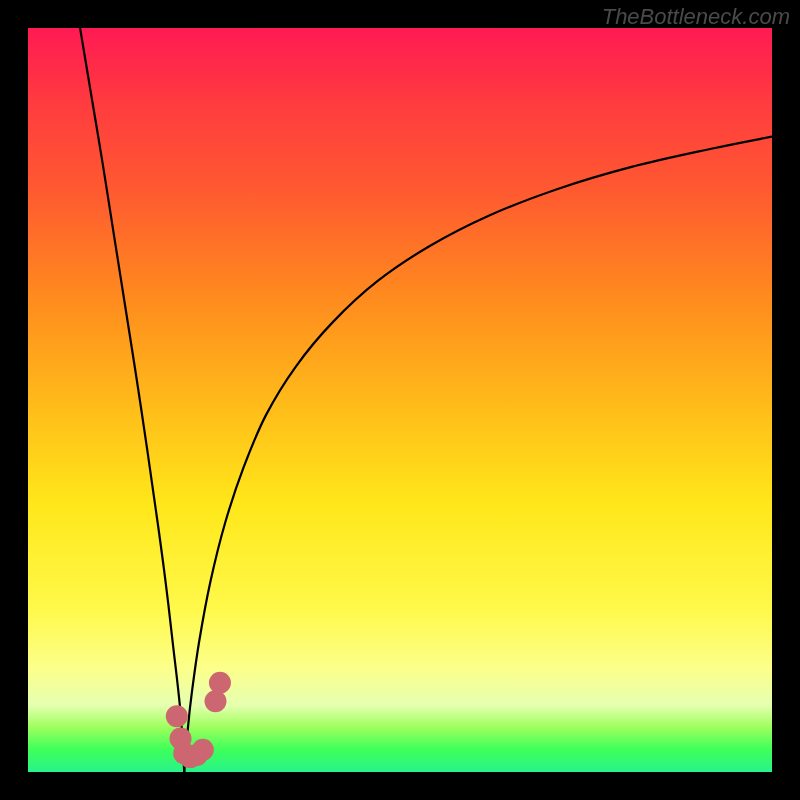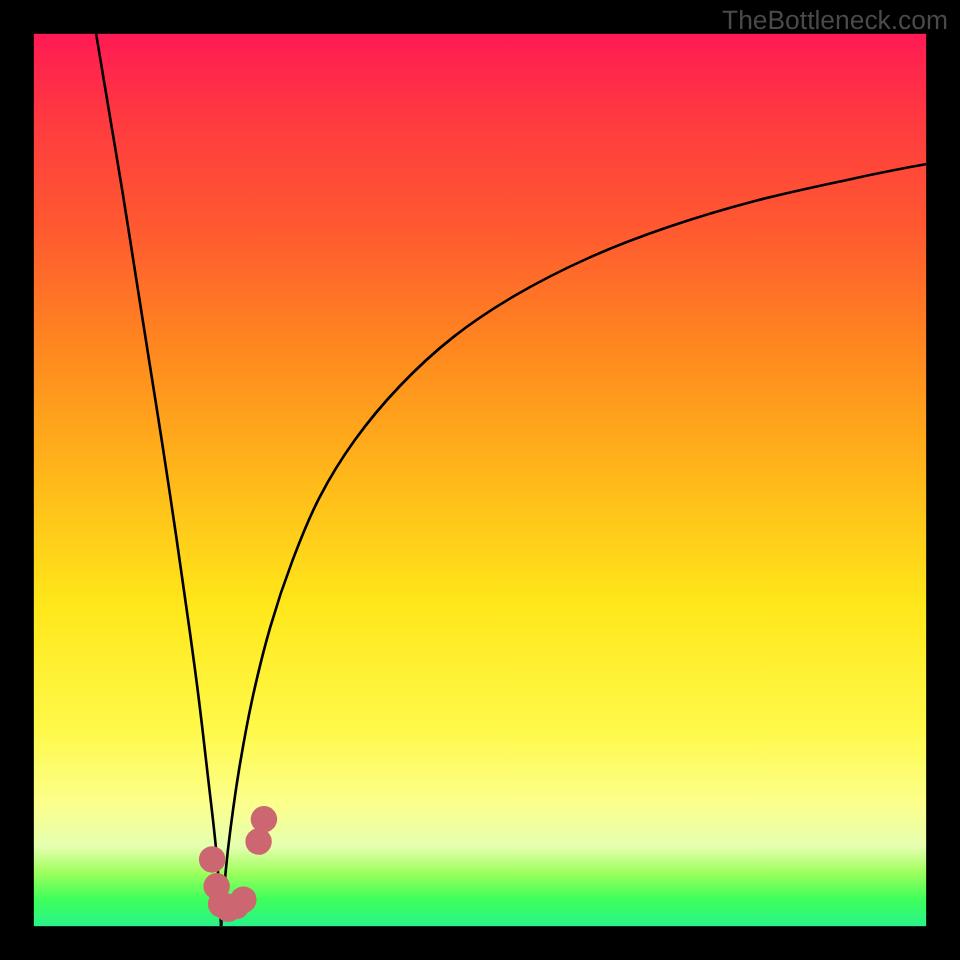--- a/index.html
+++ b/index.html
@@ -8,20 +8,21 @@
     width: 800px;
     height: 800px;
     overflow: hidden;
     background: #000;
     font-family: Arial, Helvetica, sans-serif;
   }
   #stage {
     position: relative;
     width: 800px;
     height: 600px;
+    font-style: italic;
   }
   #frame {
     position: absolute;
     left: 0; top: 0;
     width: 800px;
     height: 800px;
     background: #000;
   }
   #plot {
     position: absolute;

